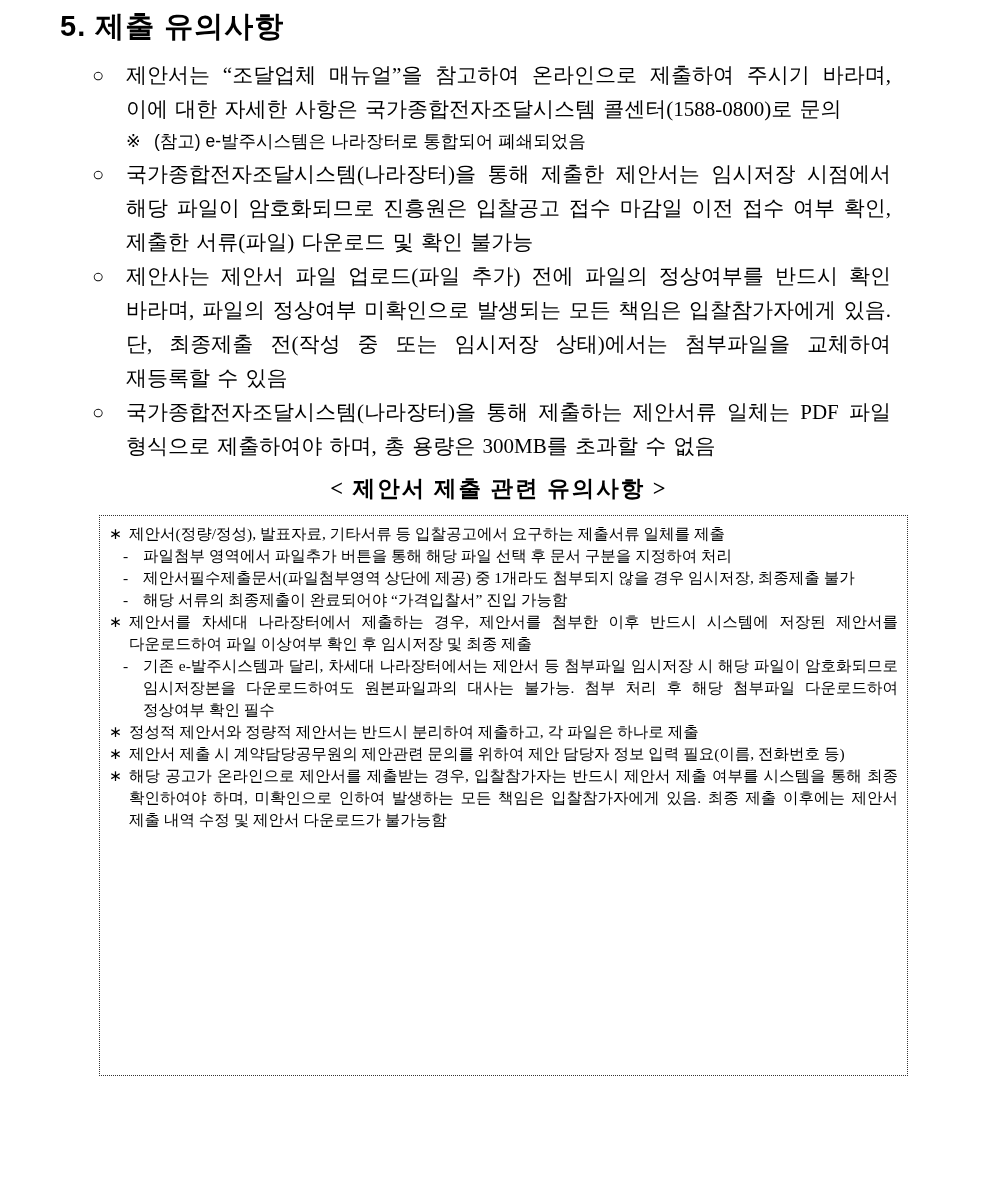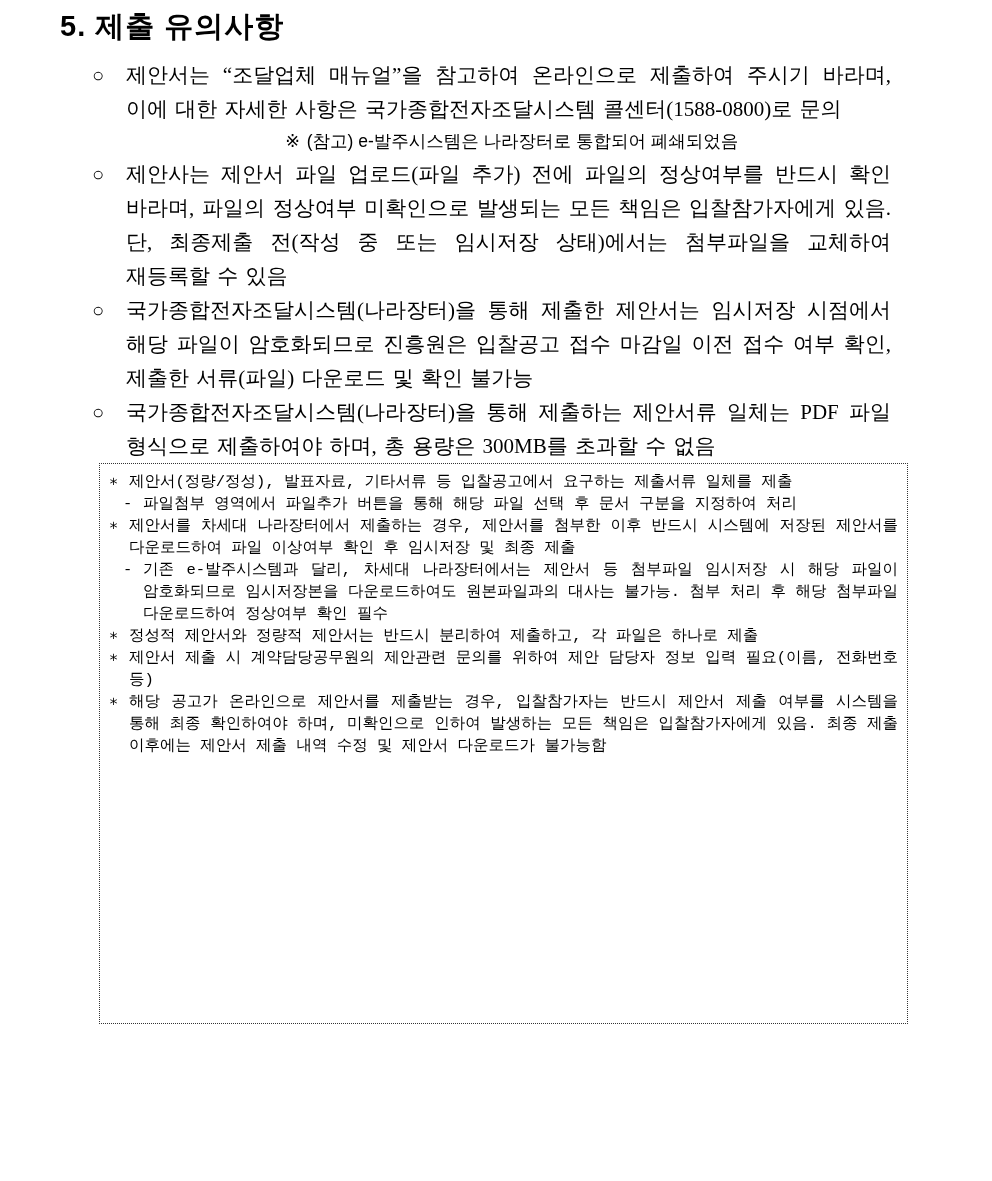--- a/index.html
+++ b/index.html
@@ -45,21 +45,20 @@
     font-size: 20px;
   }
   .note {
     font-family: "Liberation Sans", "DejaVu Sans", sans-serif;
     font-size: 17.5px;
     line-height: 28px;
     padding-left: 62px;
     text-indent: -28px;
     word-break: keep-all;
     margin: 1px 0 2px 0;
-    text-align: center;
   }
   .note .mk {
     display: inline-block;
     width: 28px;
     text-indent: 0;
   }
   .box-heading {
     text-align: center;
     font-size: 22.5px;
     font-weight: bold;
@@ -67,21 +66,21 @@
     line-height: 28px;
     margin: 12px 86px 12px 92px;
   }
   .notice-box {
     margin-left: 99px;
     margin-right: 84px;
     border: 1.5px dotted #333;
     padding: 7px 9px;
     height: 545px;
     overflow: hidden;
-    font-family: Liberation Mono, monospace;
+    font-family: Liberation Serif, serif;
     font-size: 15.5px;
     line-height: 22px;
     box-sizing: content-box;
   }
   .bi {
     text-align: justify;
     word-break: keep-all;
   }
   .bi .mk {
     display: inline-block;
@@ -108,42 +107,49 @@
 
     <div class="bullet">
       <span class="mk">○</span><span>제안서는 “조달업체 매뉴얼”을 참고하여 온라인으로 제출하여 주시기 바라며, 이에 대한 자세한 사항은 국가종합전자조달시스템 콜센터(1588-0800)로 문의</span>
     </div>
 
     <div class="note">
       <span class="mk">※</span><span>(참고) e-발주시스템은 나라장터로 통합되어 폐쇄되었음</span>
     </div>
 
     <div class="bullet">
-      <span class="mk">○</span><span>제안사는 제안서 파일 업로드(파일 추가) 전에 파일의 정상여부를 반드시 확인 바라며, 파일의 정상여부 미확인으로 발생되는 모든 책임은 입찰참가자에게 있음. 단, 최종제출 전(작성 중 또는 임시저장 상태)에서는 첨부파일을 교체하여 재등록할 수 있음</span>
+      <span class="mk">○</span><span>국가종합전자조달시스템(나라장터)을 통해 제출한 제안서는 임시저장 시점에서 해당 파일이 암호화되므로 진흥원은 입찰공고 접수 마감일 이전 접수 여부 확인, 제출한 서류(파일) 다운로드 및 확인 불가능</span>
     </div>
 
     <div class="bullet">
-      <span class="mk">○</span><span>국가종합전자조달시스템(나라장터)을 통해 제출한 제안서는 임시저장 시점에서 해당 파일이 암호화되므로 진흥원은 입찰공고 접수 마감일 이전 접수 여부 확인, 제출한 서류(파일) 다운로드 및 확인 불가능</span>
+      <span class="mk">○</span><span>제안사는 제안서 파일 업로드(파일 추가) 전에 파일의 정상여부를 반드시 확인 바라며, 파일의 정상여부 미확인으로 발생되는 모든 책임은 입찰참가자에게 있음. 단, 최종제출 전(작성 중 또는 임시저장 상태)에서는 첨부파일을 교체하여 재등록할 수 있음</span>
     </div>
 
     <div class="bullet">
       <span class="mk">○</span><span>국가종합전자조달시스템(나라장터)을 통해 제출하는 제안서류 일체는 PDF 파일 형식으로 제출하여야 하며, 총 용량은 300MB를 초과할 수 없음</span>
     </div>
 
 
   </div>
 
+  <div class="box-heading">&lt; 제안서 제출 관련 유의사항 &gt;</div>
 
   <div class="notice-box">
 
     <div class="bi l1">
       <span class="mk">∗</span><span>제안서(정량/정성), 발표자료, 기타서류 등 입찰공고에서 요구하는 제출서류 일체를 제출</span>
     </div>
     <div class="bi l2">
       <span class="mk">-</span><span>파일첨부 영역에서 파일추가 버튼을 통해 해당 파일 선택 후 문서 구분을 지정하여 처리</span>
+    </div>
+    <div class="bi l2">
+      <span class="mk">-</span><span>제안서필수제출문서(파일첨부영역 상단에 제공) 중 1개라도 첨부되지 않을 경우 임시저장, 최종제출 불가</span>
+    </div>
+    <div class="bi l2">
+      <span class="mk">-</span><span>해당 서류의 최종제출이 완료되어야 “가격입찰서” 진입 가능함</span>
     </div>
     <div class="bi l1">
       <span class="mk">∗</span><span>제안서를 차세대 나라장터에서 제출하는 경우, 제안서를 첨부한 이후 반드시 시스템에 저장된 제안서를 다운로드하여 파일 이상여부 확인 후 임시저장 및 최종 제출</span>
     </div>
     <div class="bi l2">
       <span class="mk">-</span><span>기존 e-발주시스템과 달리, 차세대 나라장터에서는 제안서 등 첨부파일 임시저장 시 해당 파일이 암호화되므로 임시저장본을 다운로드하여도 원본파일과의 대사는 불가능. 첨부 처리 후 해당 첨부파일 다운로드하여 정상여부 확인 필수</span>
     </div>
     <div class="bi l1">
       <span class="mk">∗</span><span>정성적 제안서와 정량적 제안서는 반드시 분리하여 제출하고, 각 파일은 하나로 제출</span>
     </div>

